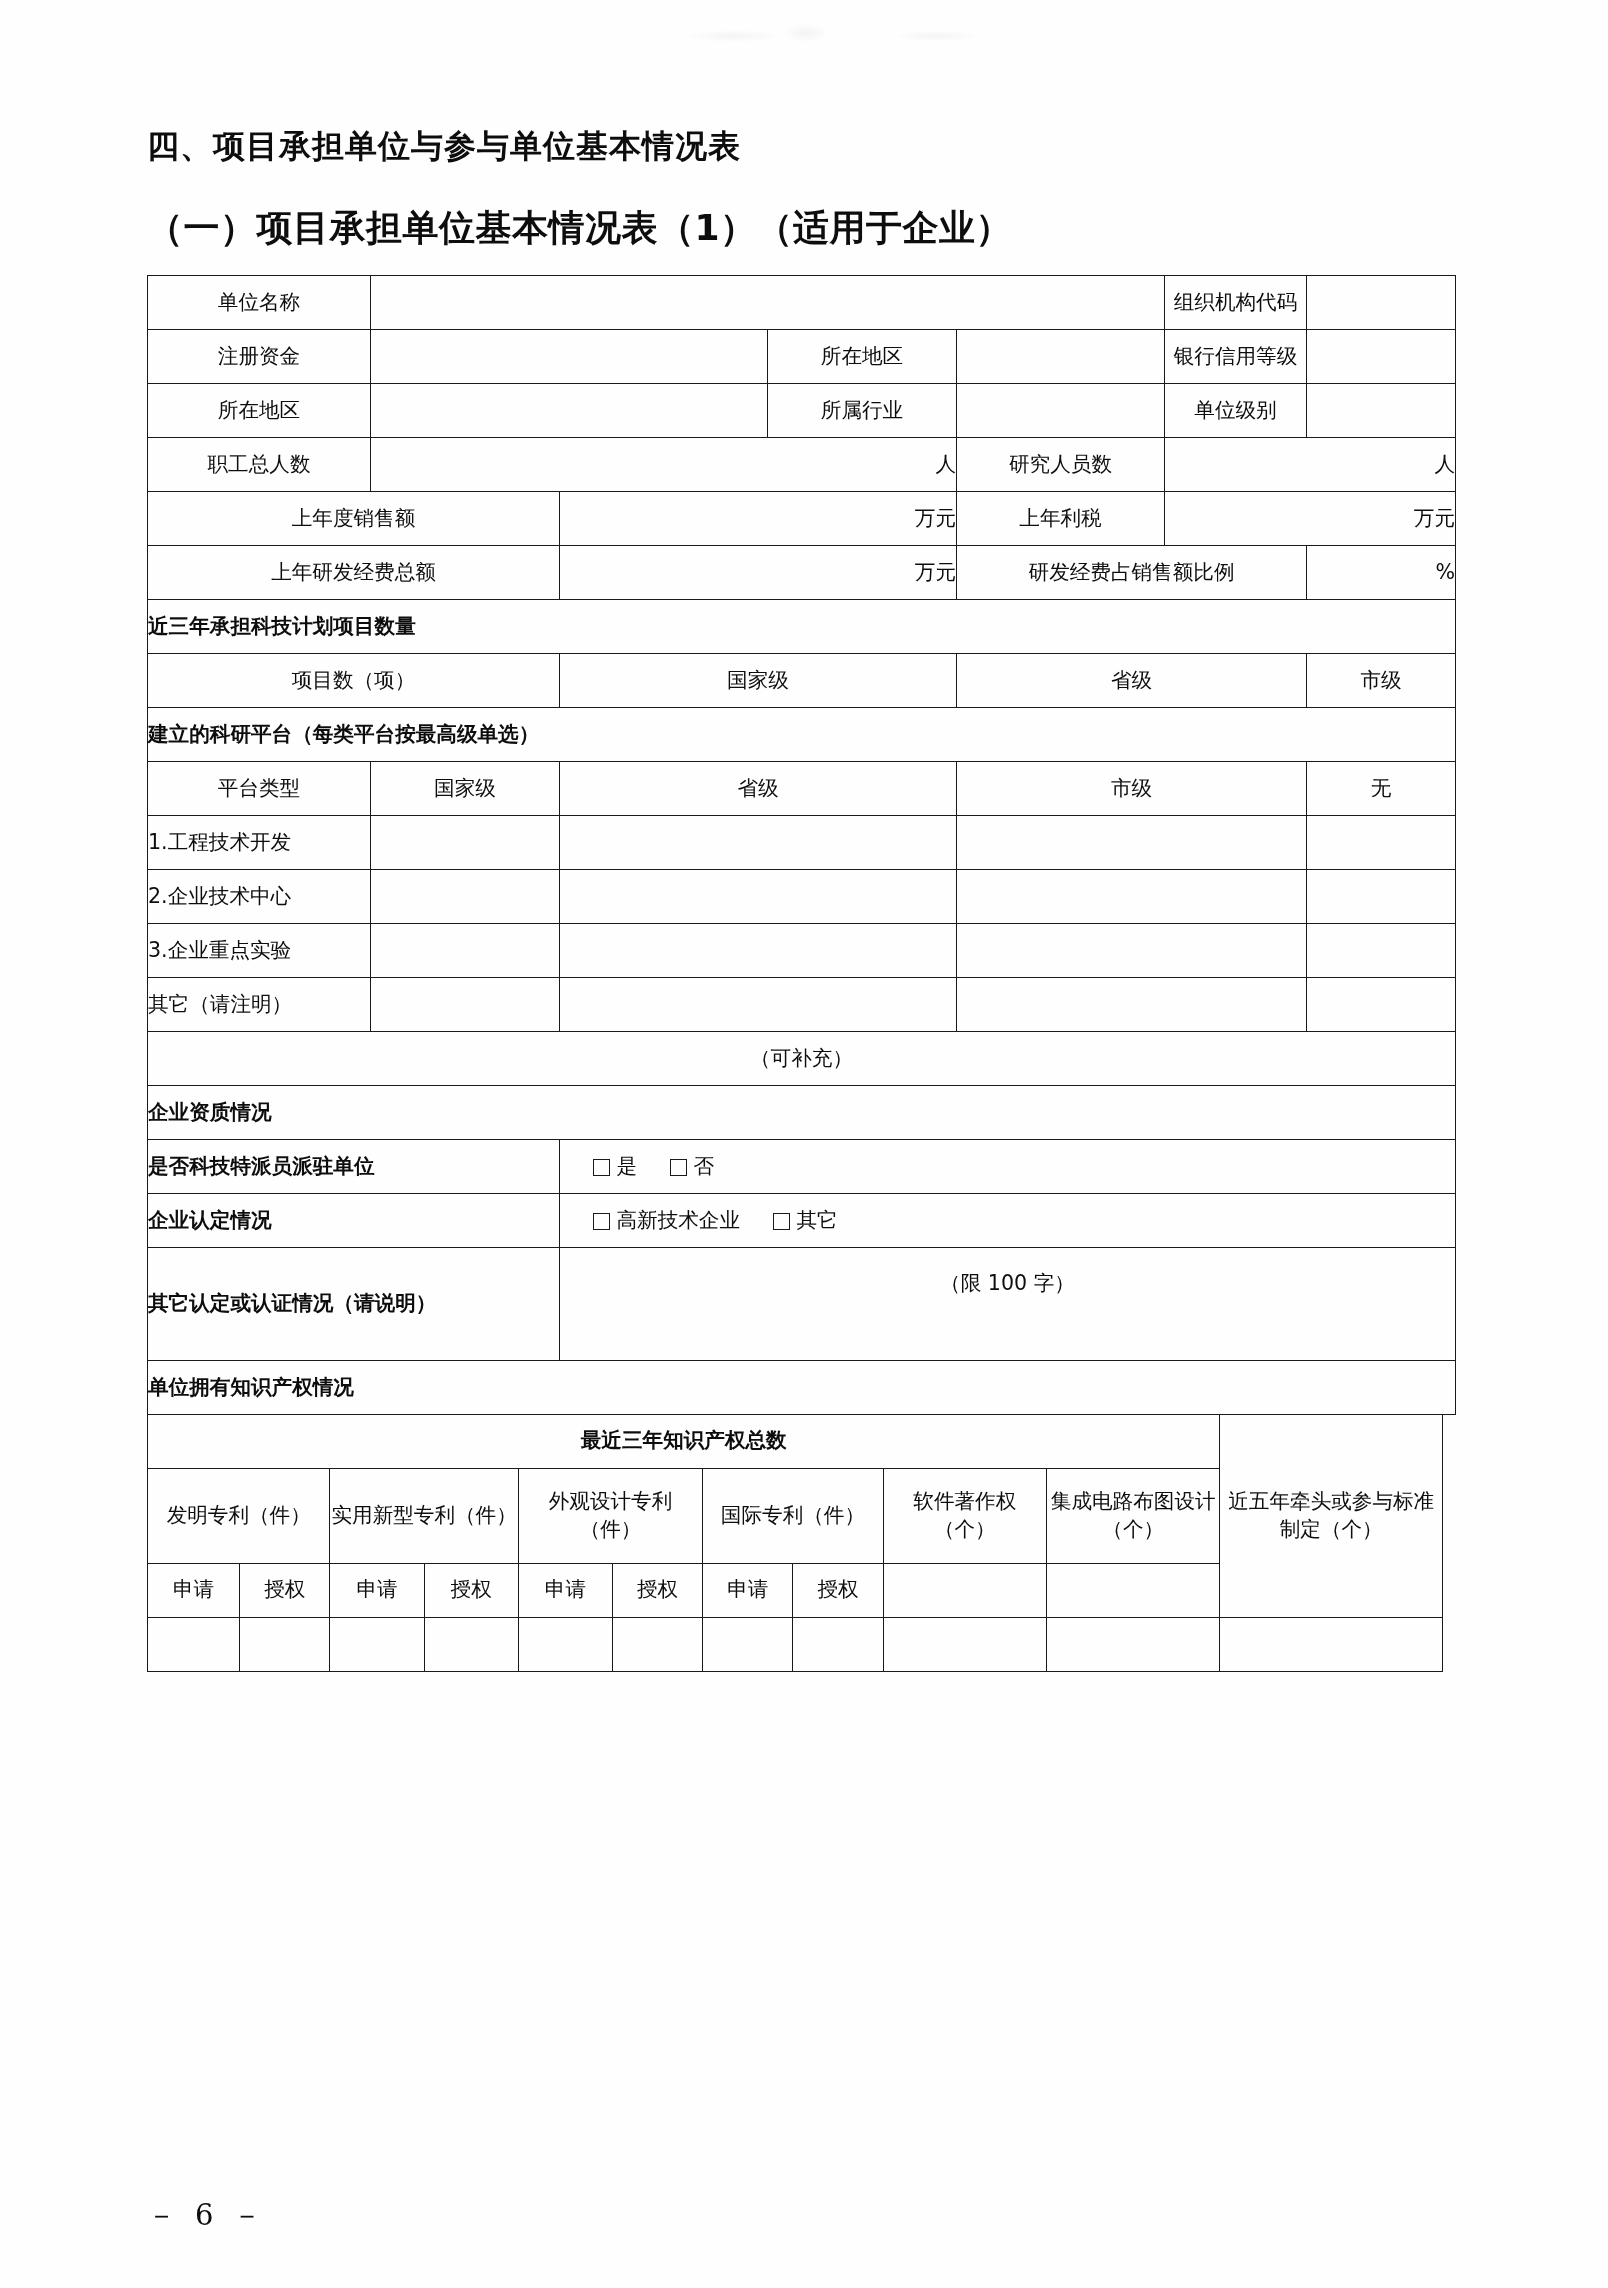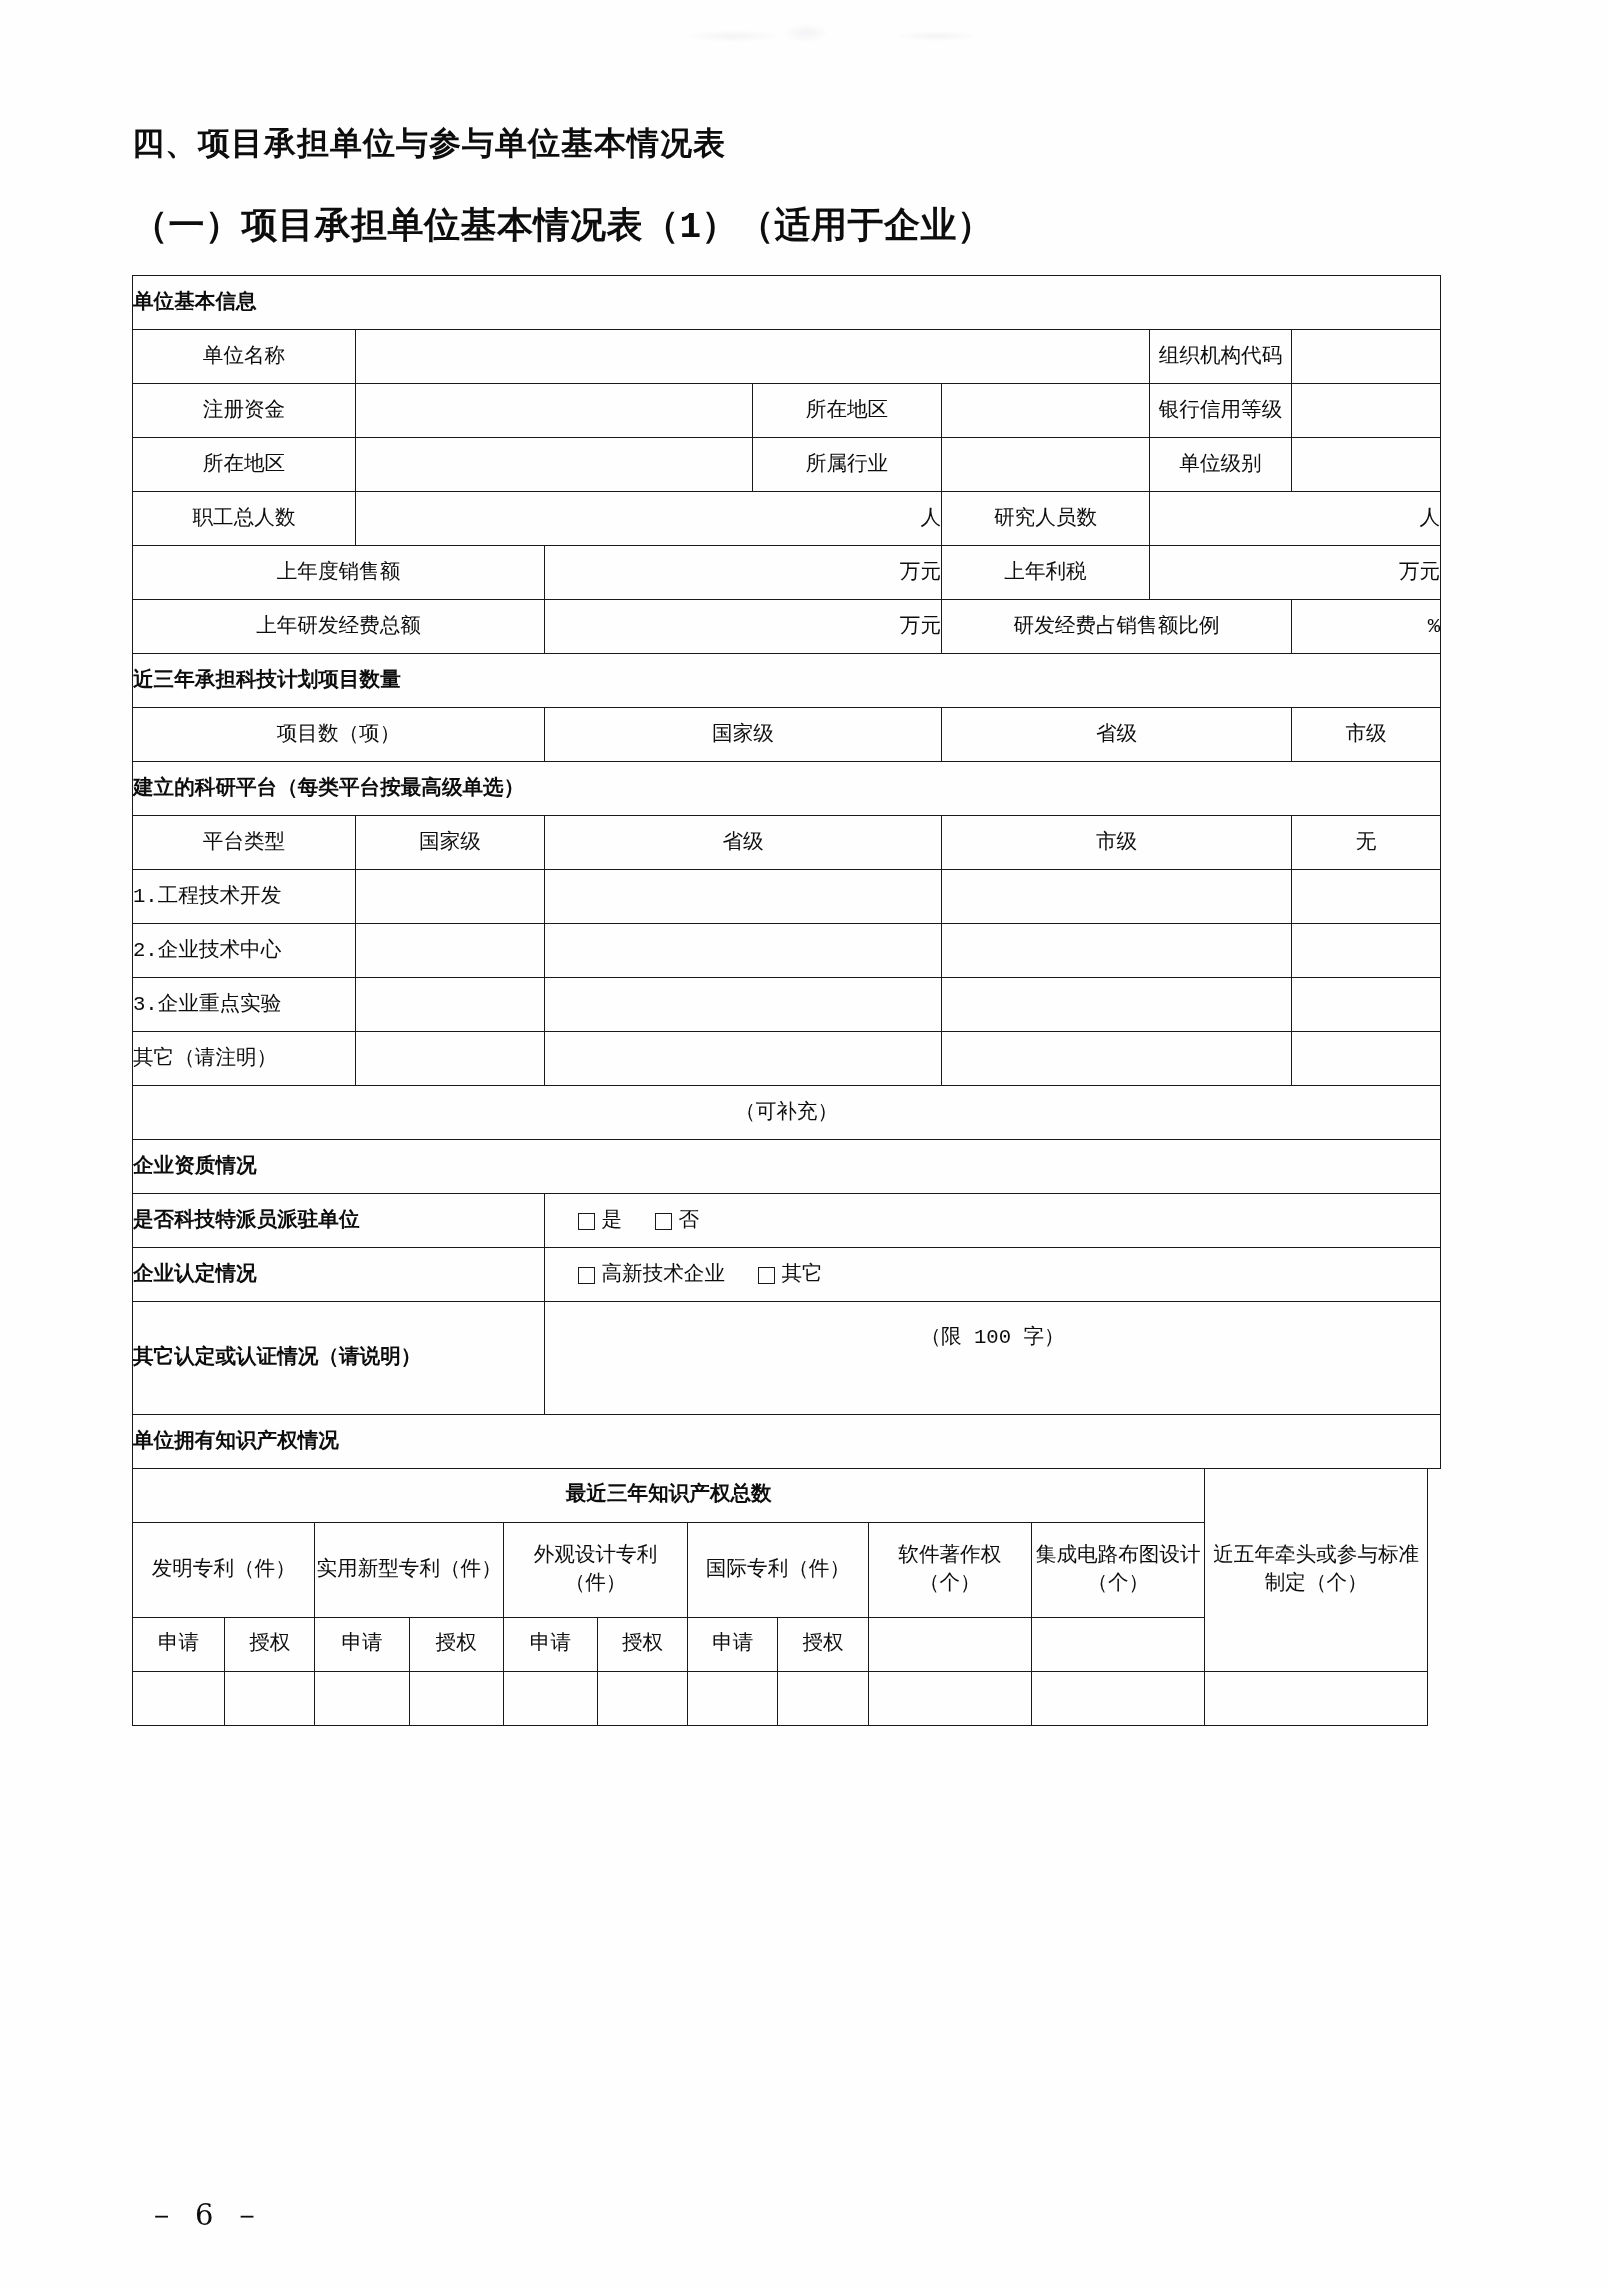--- a/index.html
+++ b/index.html
@@ -30,24 +30,23 @@
     height: 33px;
     opacity: 0.05;
     background:
       radial-gradient(ellipse 69px 8.8px at 30% 55%, #4a4a70 0%, transparent 70%),
       radial-gradient(ellipse 33px 13.7px at 47% 45%, #3c3c66 0%, transparent 70%),
       radial-gradient(ellipse 59px 7.8px at 78% 55%, #4a4a70 0%, transparent 70%);
   }
 
   .content {
     position: absolute;
-    left: 132px;
+    left: 147px;
     top: 0;
     width: 1313px;
-    font-family: Liberation Mono, monospace;
   }
 
   h1.doc-heading {
     font-size: 32px;
     font-weight: bold;
     letter-spacing: 1px;
     margin: 0;
     padding: 127px 0 0 0;
     line-height: 1.2;
   }
@@ -189,23 +188,20 @@
         <col style="width:223px">
         <col style="width:189px">
         <col style="width:208px">
         <col style="width:189px">
         <col style="width:208px">
         <col style="width:142px">
         <col style="width:149px">
       </colgroup>
       <tbody>
 
-        <tr>
-          <td class="section" colspan="7">单位基本信息</td>
-        </tr>
 
         <tr>
           <td class="lbl tall2">单位名称</td>
           <td class="blank tall2" colspan="4"></td>
           <td class="lbl tall2">组织机构代码</td>
           <td class="blank tall2"></td>
         </tr>
 
         <tr>
           <td class="lbl tall2">注册资金</td>

